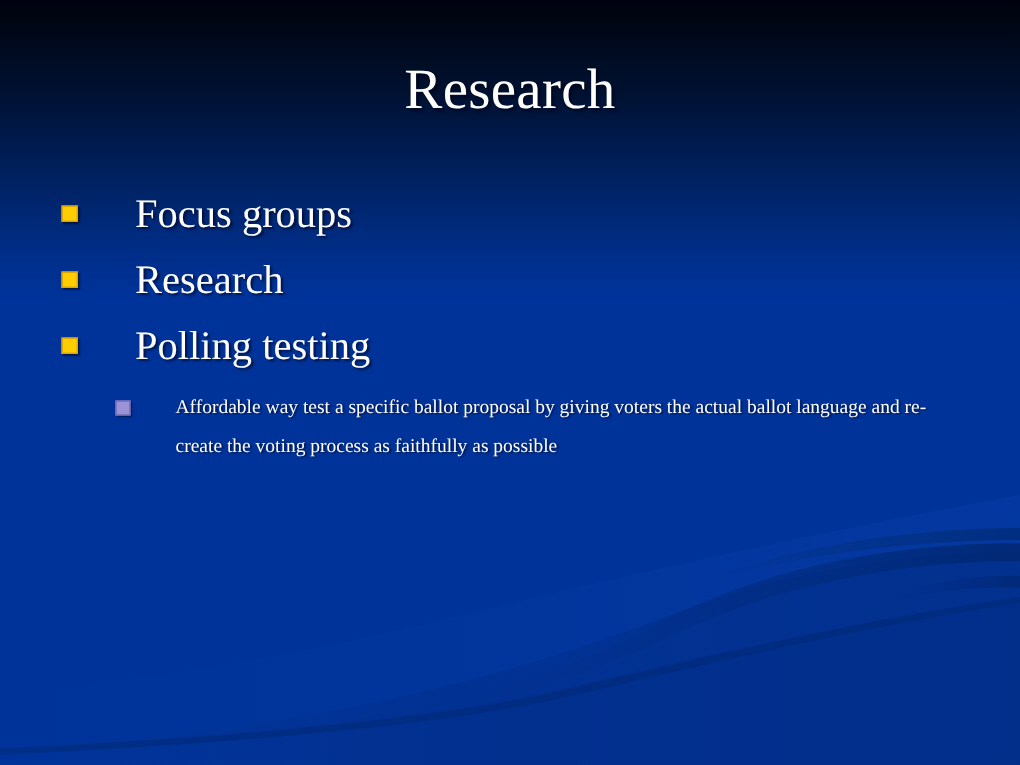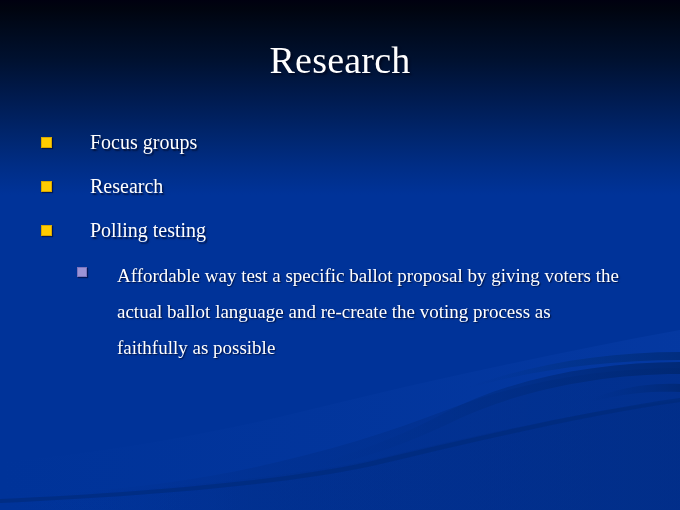--- a/index.html
+++ b/index.html
@@ -83,21 +83,21 @@
     width: 9px;
     height: 9px;
     background: #ffcc00;
     border: 1px solid #d8a800;
     box-shadow: 1px 1px 1px rgba(0, 0, 25, 0.5);
   }
 
   .lvl1 .btext {
     display: block;
     color: #ffffff;
-    font-size: 20px;
+    font-size: 27px;
     line-height: 34px;
     padding-top: 3px;
     text-shadow: 1.5px 1.5px 1.5px rgba(0, 0, 20, 0.6);
     white-space: nowrap;
   }
 
   .lvl2 {
     padding-left: 117px;
     padding-right: 58px;
     margin-top: 4px;
@@ -110,22 +110,22 @@
     width: 8px;
     height: 8px;
     background: #9b93d6;
     border: 1px solid #7d74bd;
     box-shadow: 1px 1px 1px rgba(0, 0, 25, 0.5);
   }
 
   .lvl2 .btext {
     display: block;
     color: #ffffff;
-    font-size: 19px;
-    line-height: 36px;
+    font-size: 13px;
+    line-height: 26px;
     text-shadow: 1.2px 1.2px 1.2px rgba(0, 0, 20, 0.6);
   }
 </style>
 </head>
 <body>
 
 <div id="slide">
 
   <svg id="ribbons" viewBox="0 0 680 510" preserveAspectRatio="none" aria-hidden="true">
     <defs>

